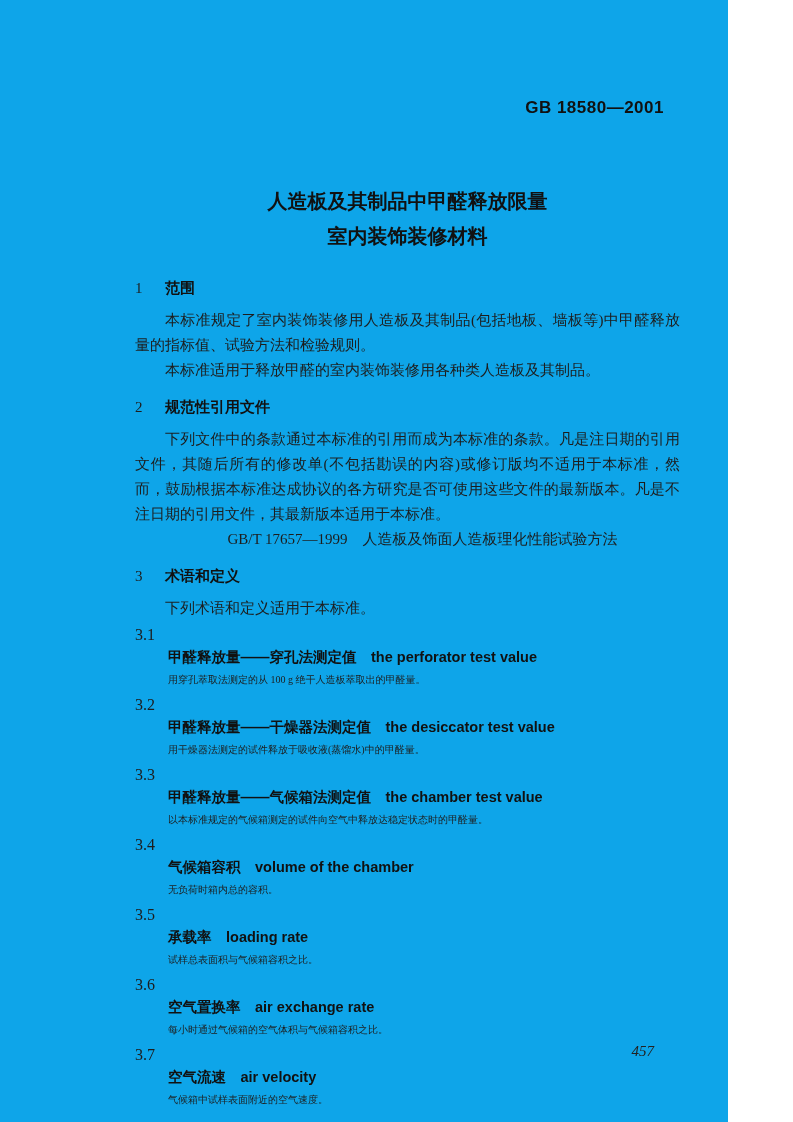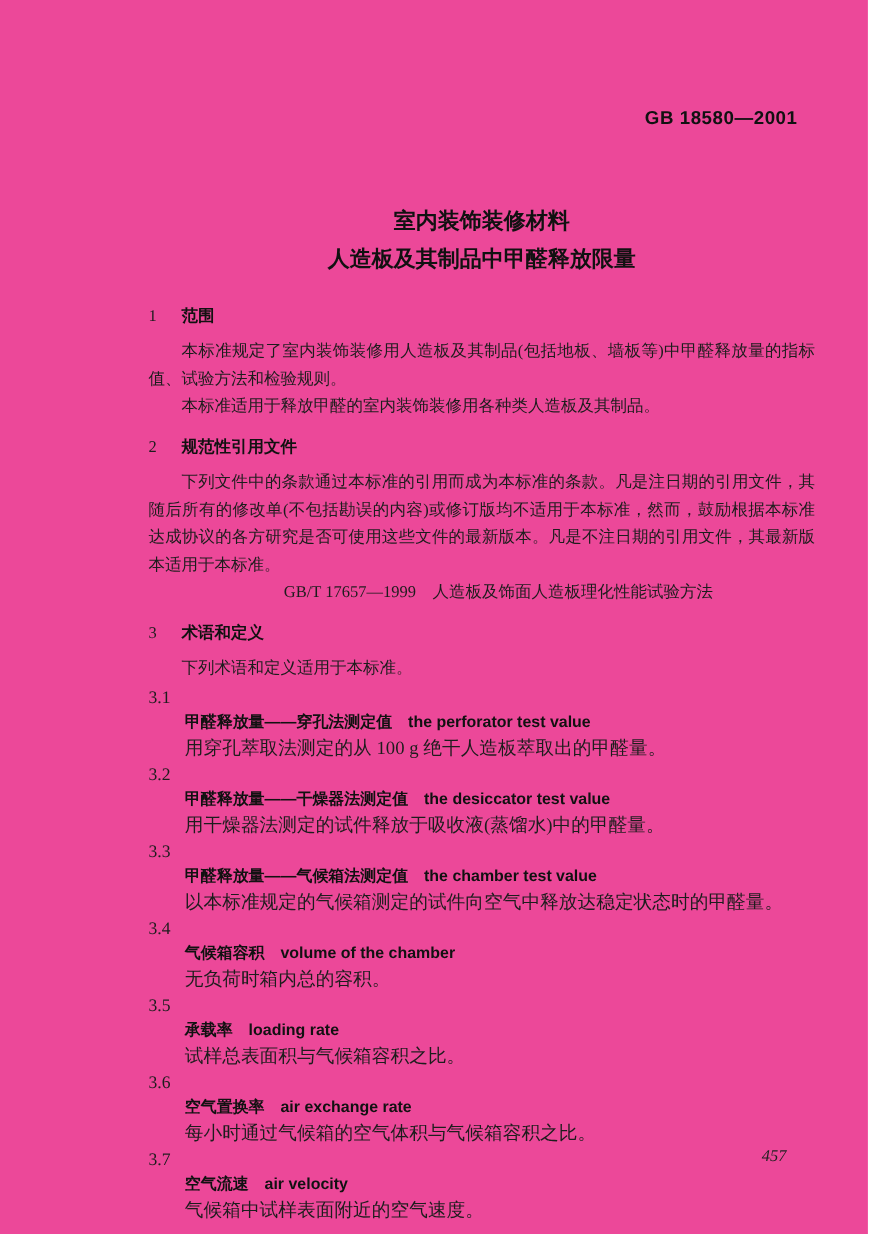--- a/index.html
+++ b/index.html
@@ -2,23 +2,23 @@
 <html><head>
 <meta charset="utf-8">
 <style>
   html, body {
     margin: 0;
     padding: 0;
     background: #ffffff;
   }
   .page {
     position: relative;
-    width: 789px;
+    width: 728px;
     height: 1122px;
-    background: #ec4899;
+    background: #0ea5e9;
     overflow: hidden;
     box-sizing: border-box;
     font-family: "Liberation Serif", "DejaVu Serif", serif;
     color: #1d1d1d;
   }
   .std-number {
     position: absolute;
     top: 98px;
     right: 64px;
     font-family: "Liberation Sans", "DejaVu Sans", sans-serif;
@@ -76,21 +76,21 @@
     padding-left: 33px;
     font-weight: 700;
     font-size: 14.5px;
     line-height: 22px;
     font-family: "Liberation Sans", "DejaVu Sans", sans-serif;
     color: #111;
     white-space: nowrap;
   }
   .term-def {
     padding-left: 33px;
-    font-size: 17px;
+    font-size: 10px;
     line-height: 23px;
   }
   .page-number {
     position: absolute;
     top: 1043px;
     right: 74px;
     font-size: 15px;
     color: #222;
     font-style: italic;
   }
@@ -98,22 +98,22 @@
 </head>
 <body>
 
 <div class="page">
 
   <div class="std-number">GB 18580—2001</div>
 
   <div class="content">
 
     <div class="doc-title">
+      <div>人造板及其制品中甲醛释放限量</div>
       <div>室内装饰装修材料</div>
-      <div>人造板及其制品中甲醛释放限量</div>
     </div>
 
     <div class="sec-heading" style="margin-top:22px">
       <span class="sec-num">1</span><span class="sec-txt">范围</span>
     </div>
     <p class="para">本标准规定了室内装饰装修用人造板及其制品(包括地板、墙板等)中甲醛释放量的指标值、试验方法和检验规则。</p>
     <p class="para" style="margin-top:0">本标准适用于释放甲醛的室内装饰装修用各种类人造板及其制品。</p>
 
     <div class="sec-heading tight">
       <span class="sec-num">2</span><span class="sec-txt">规范性引用文件</span>

